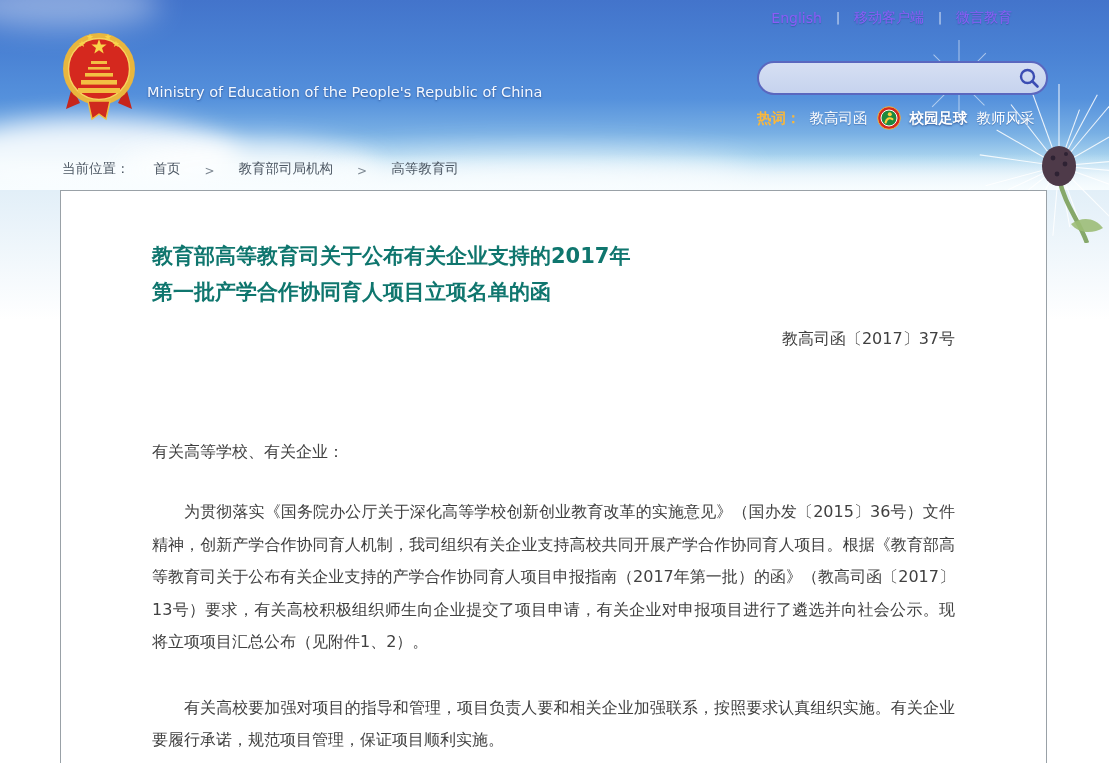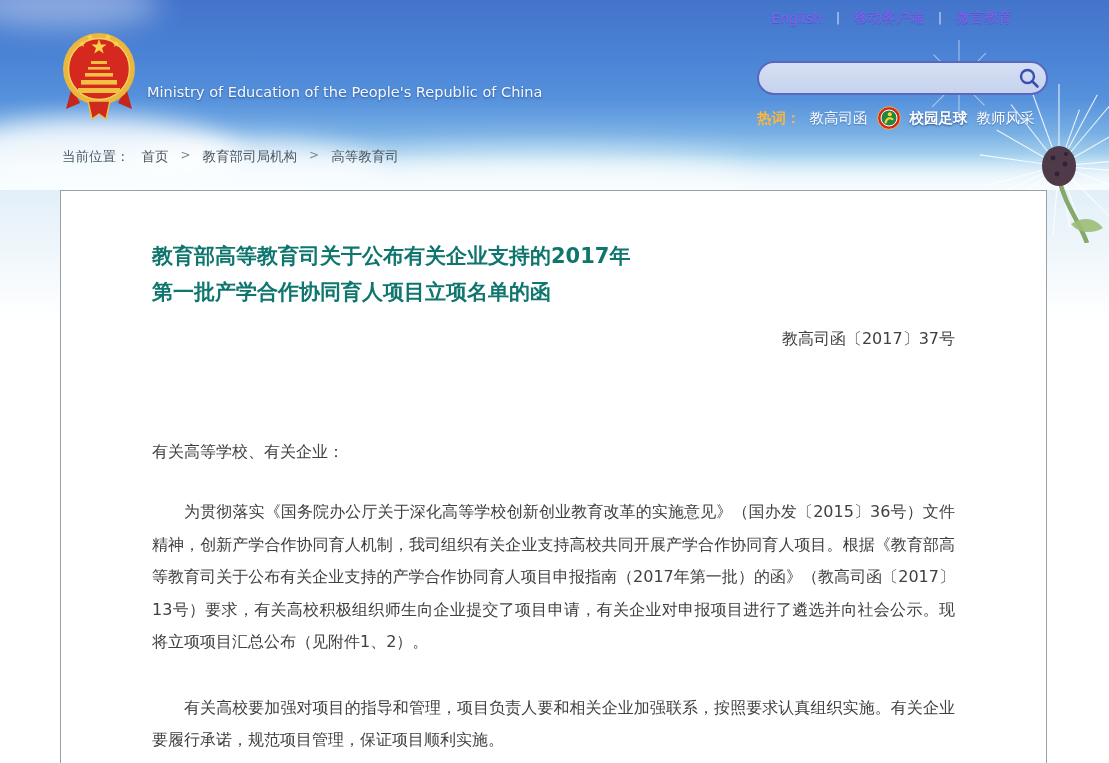--- a/index.html
+++ b/index.html
@@ -47,21 +47,21 @@
 
   
   .hotwords { position:absolute; left:757px; top:106px; z-index:3; display:flex; align-items:center; gap:9px;
     color:#fff; font-size:14.5px; white-space:nowrap; }
   .hotwords .hw-label { color:#f9b73c; font-weight:bold; }
   .hotwords a { color:#fff; text-decoration:none; text-shadow:0 1px 1px rgba(40,75,140,.5); cursor:pointer; }
   .hotwords a.bold { font-weight:bold; text-shadow:0 1px 2px rgba(30,65,130,.8); }
   .hw-badge { width:24px; height:24px; display:inline-block; }
 
   
-  .breadcrumb { position:absolute; left:62px; top:148px; z-index:3; font-size:13.5px; color:#4c5763; display:flex; align-items:flex-start; gap:12px; }
+  .breadcrumb { position:absolute; left:62px; top:160px; z-index:3; font-size:13.5px; color:#4c5763; display:flex; align-items:flex-end; gap:24px; }
   .breadcrumb a { color:#4c5763; text-decoration:none; cursor:pointer; }
   .breadcrumb .bc-sep { color:#7d8892; font-size:12px; }
 
   
   .doc-panel { position:absolute; left:60px; top:190px; z-index:2; width:987px; height:660px;
     background:#fff; border:1px solid #99a1a7; padding:47px 91px 40px 91px; }
   .doc-title { text-align:left; color:#0f766e; font-size:21px; font-weight:bold; line-height:36px; }
   .doc-number { text-align:right; margin-top:19px; color:#404040; font-size:16px; }
   .salutation { margin-top:92px; color:#404040; font-size:16px; }
   .doc-body p { margin-top:33px; color:#404040; font-size:16px; line-height:32.5px;

